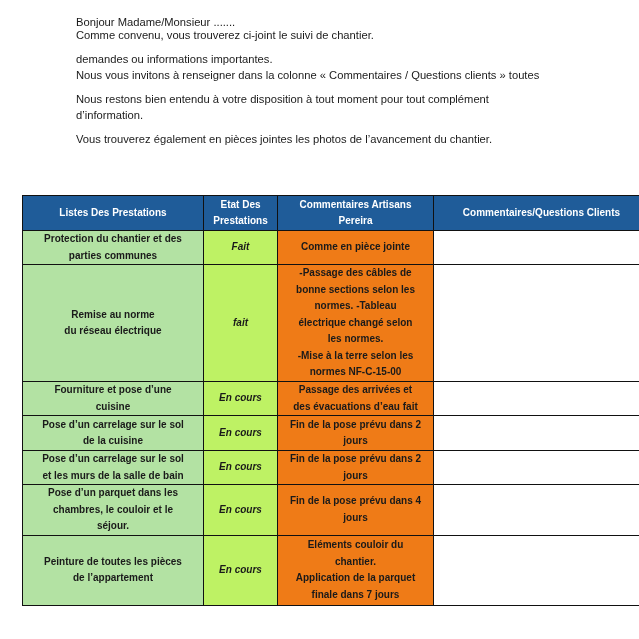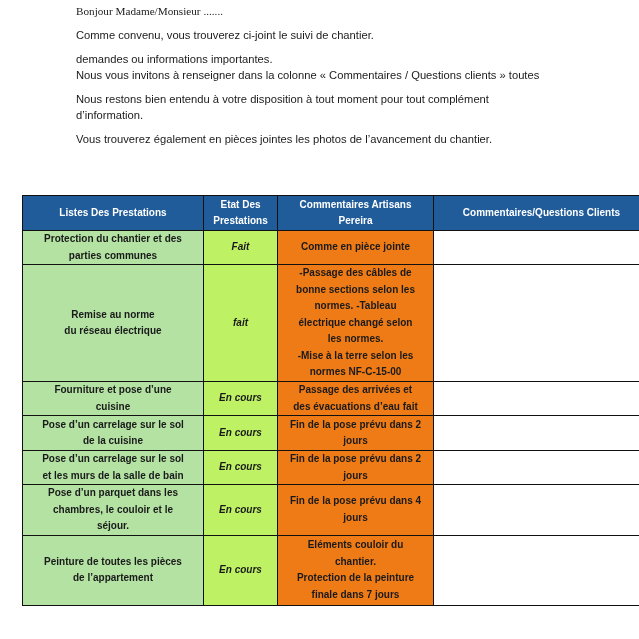--- a/index.html
+++ b/index.html
@@ -1,20 +1,20 @@
 <!DOCTYPE html>
 <html><head>
 <meta charset="utf-8">
 <style>
   html, body { margin: 0; padding: 0; background: #ffffff; }
   body { width: 639px; height: 639px; overflow: hidden; position: relative;
          font-family: "Liberation Sans", "DejaVu Sans", sans-serif; color: #1a1a1a; }
   .letter { position: absolute; left: 76px; top: 0px; width: 520px; font-size: 11.2px; line-height: 16px; }
   .letter p { margin: 0; }
-  .p1 { position: absolute; top: 3px; font-family: Liberation Serif, serif; }
+  .p1 { position: absolute; top: 14px; }
   .p2 { position: absolute; top: 27px; }
   .p3 { position: absolute; top: 51px; }
   .p4 { position: absolute; top: 91px; }
   .p5 { position: absolute; top: 131px; }
   .p6 { position: absolute; top: 155px; margin-top: 43px; }
   table.suivi { position: absolute; left: 22px; top: 195px; border-collapse: collapse; table-layout: fixed;
                 width: 627px; font-size: 10px; font-weight: bold; border-radius: 17px; }
   table.suivi th, table.suivi td { border: 1.5px solid #111; text-align: center; vertical-align: middle;
                 padding: 0 3px; line-height: 16.5px; }
   table.suivi th { background: #1f5c99; color: #ffffff; height: 34px; }
@@ -92,17 +92,17 @@
       </tr>
       <tr style="height: 49px;">
         <td class="c-presta"><span>Pose d’un parquet dans les</span><br><span>chambres, le couloir et le</span><br><span>séjour.</span></td>
         <td class="c-etat">En cours</td>
         <td class="c-comm"><span>Fin de la pose prévu dans 4</span><br><span>jours</span></td>
         <td class="c-client"></td>
       </tr>
       <tr style="height: 70px;">
         <td class="c-presta"><span>Peinture de toutes les pièces</span><br><span>de l’appartement</span></td>
         <td class="c-etat">En cours</td>
-        <td class="c-comm"><span>Eléments couloir du</span><br><span>chantier.</span><br><span>Protection de la peinture</span><br><span>finale dans 7 jours</span></td>
+        <td class="c-comm"><span>Eléments couloir du</span><br><span>chantier.</span><br><span>Application de la parquet</span><br><span>finale dans 7 jours</span></td>
         <td class="c-client"></td>
       </tr>
     </tbody>
 </table>
 
 </body></html>

